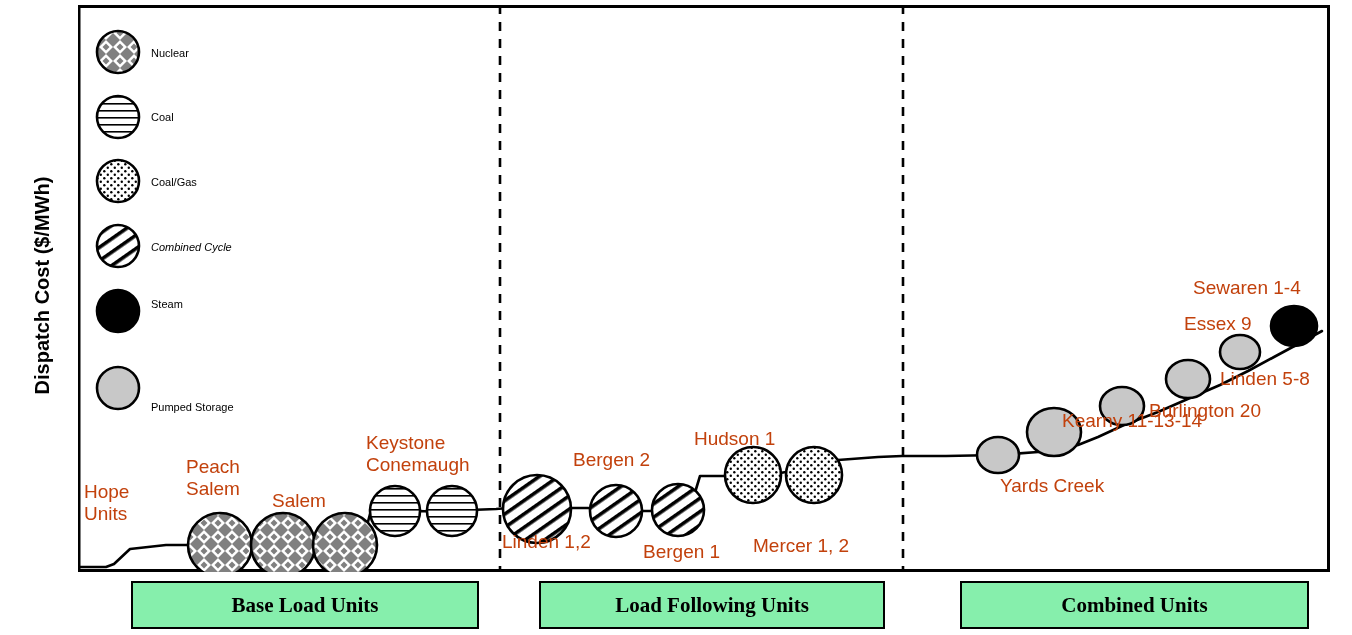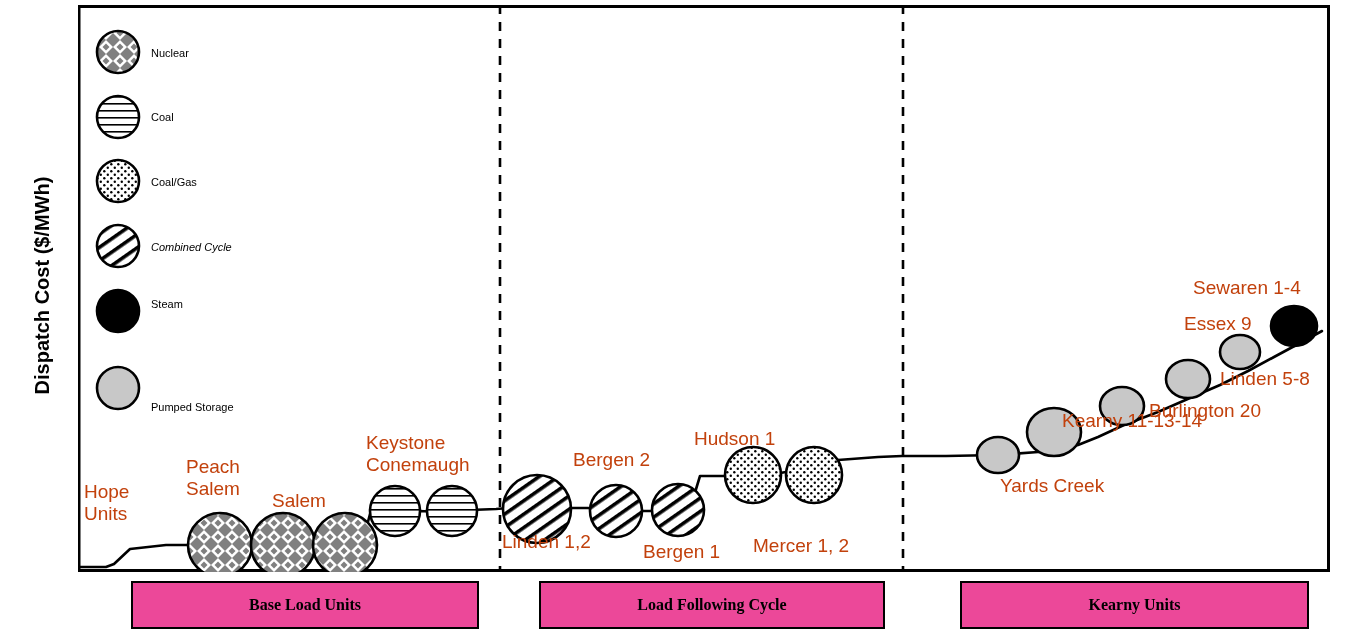--- a/index.html
+++ b/index.html
@@ -46,27 +46,27 @@
   .legend-label {
     position: absolute;
     font-size: 11px;
     color: #000;
     white-space: nowrap;
     line-height: 22px;
   }
   .cat-box {
     position: absolute;
     border: 2px solid #000;
-    background: #ec4899;
+    background: #86efac;
     display: flex;
     align-items: center;
     justify-content: center;
     font-family: "Liberation Serif", serif;
     font-weight: bold;
-    font-size: 16px;
+    font-size: 21px;
     color: #000;
   }
 </style>
 </head>
 <body>
 
 <div id="root">
 
   <div id="ylabel">Dispatch Cost ($/MWh)</div>
 
@@ -192,16 +192,16 @@
     <div class="unit-label" style="left:675px; top:498px;margin-top:32px;">Mercer 1, 2</div>
     <div class="unit-label" style="left:922px; top:470px;">Yards Creek</div>
     <div class="unit-label" style="left:984px; top:405px;">Kearny 11-13-14</div>
     <div class="unit-label" style="left:1071px; top:395px;">Burlington 20</div>
     <div class="unit-label" style="left:1142px; top:363px;">Linden 5-8</div>
     <div class="unit-label" style="left:1106px; top:308px;">Essex 9</div>
     <div class="unit-label" style="left:1115px; top:272px;">Sewaren 1-4</div>
   </div>
 
   <div class="cat-box" style="left:131px; top:581px; width:344px; height:44px;">Base Load Units</div>
-  <div class="cat-box" style="left:539px; top:581px; width:342px; height:44px;">Load Following Cycle</div>
-  <div class="cat-box" style="left:960px; top:581px; width:345px; height:44px;">Kearny Units</div>
+  <div class="cat-box" style="left:539px; top:581px; width:342px; height:44px;">Load Following Units</div>
+  <div class="cat-box" style="left:960px; top:581px; width:345px; height:44px;">Combined Units</div>
 
 </div>
 
 </body></html>

